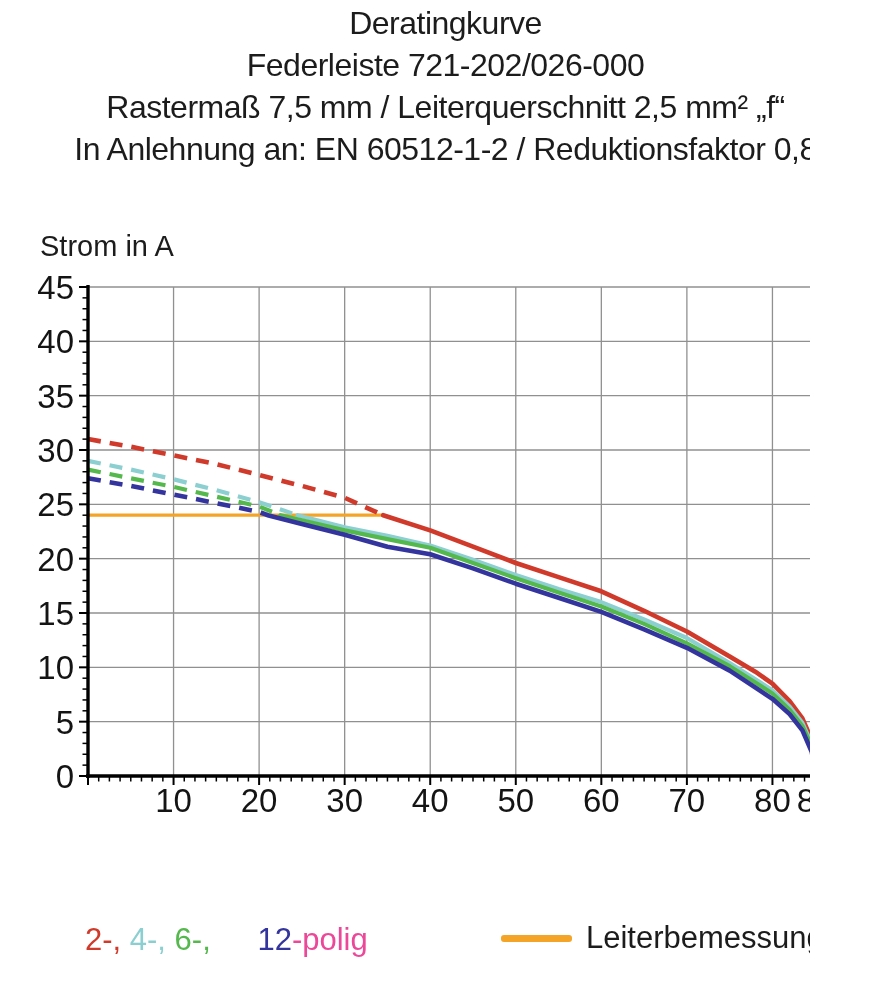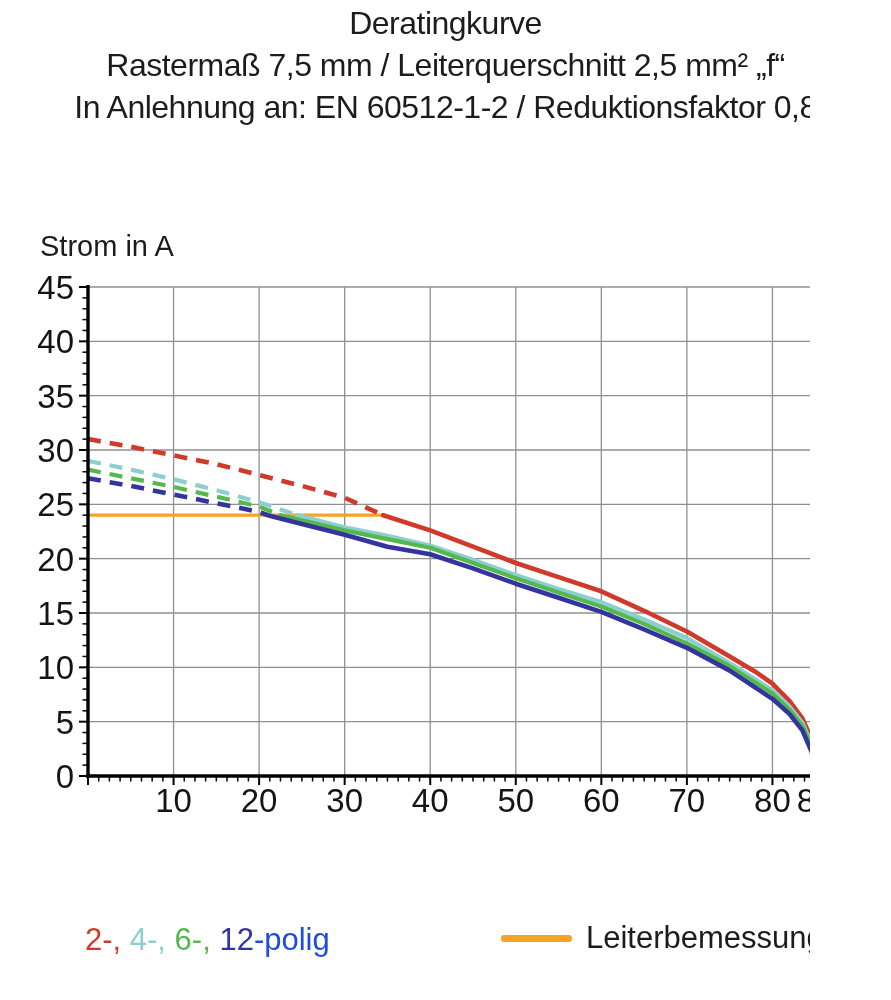--- a/index.html
+++ b/index.html
@@ -30,20 +30,21 @@
   svg.chart{position:absolute;left:0;top:0;}
   svg.chart text{font-family:"Liberation Sans","DejaVu Sans",sans-serif;fill:#141414;}
 </style>
 </head>
 <body>
 
 <div class="stage">
 
   <div class="title-block">
     <div>Deratingkurve</div>
+    <div>Federleiste 721-202/026-000</div>
     <div>Rastermaß 7,5 mm / Leiterquerschnitt 2,5 mm² „f“</div>
     <div>In Anlehnung an: EN 60512-1-2 / Reduktionsfaktor 0,8</div>
   </div>
 
   <div class="y-axis-title">Strom in A</div>
 
   <svg id="chart-svg" class="chart" width="891" height="1000" viewBox="0 0 891 1000">
       <g>
         <line x1="173.55555555555554" y1="287" x2="173.55555555555554" y2="776" stroke="#909090" stroke-width="1.3"></line>
         <line x1="259.1111111111111" y1="287" x2="259.1111111111111" y2="776" stroke="#909090" stroke-width="1.3"></line>
@@ -219,20 +220,20 @@
         <text x="74" y="570.6666666666666" text-anchor="end" font-size="33">20</text>
         <text x="74" y="516.3333333333333" text-anchor="end" font-size="33">25</text>
         <text x="74" y="462" text-anchor="end" font-size="33">30</text>
         <text x="74" y="407.6666666666667" text-anchor="end" font-size="33">35</text>
         <text x="74" y="353.3333333333333" text-anchor="end" font-size="33">40</text>
         <text x="74" y="299" text-anchor="end" font-size="33">45</text>
       </g>
     </svg>
 
 
-  <div class="legend-poles"><span style="color: rgb(208, 58, 43);">2-, </span><span style="color: rgb(140, 207, 209);">4-, </span><span style="color: rgb(85, 184, 77);">6-, </span><span style="color: rgb(52, 52, 158);">12</span><span style="color: #1d4ed8;">-polig</span></div>
+  <div class="legend-poles"><span style="color: rgb(208, 58, 43);">2-, </span><span style="color: rgb(140, 207, 209);">4-, </span><span style="color: rgb(85, 184, 77);">6-, </span><span style="color: rgb(52, 52, 158); margin-left: 38px;">12</span><span style="color: #ec4899;">-polig</span></div>
 
   <div class="legend-rated">
     <span class="rated-swatch" style="background: rgb(244, 164, 39);"></span>
     <span>Leiterbemessungsstrom</span>
   </div>
 
 </div>
 
 </body></html>

